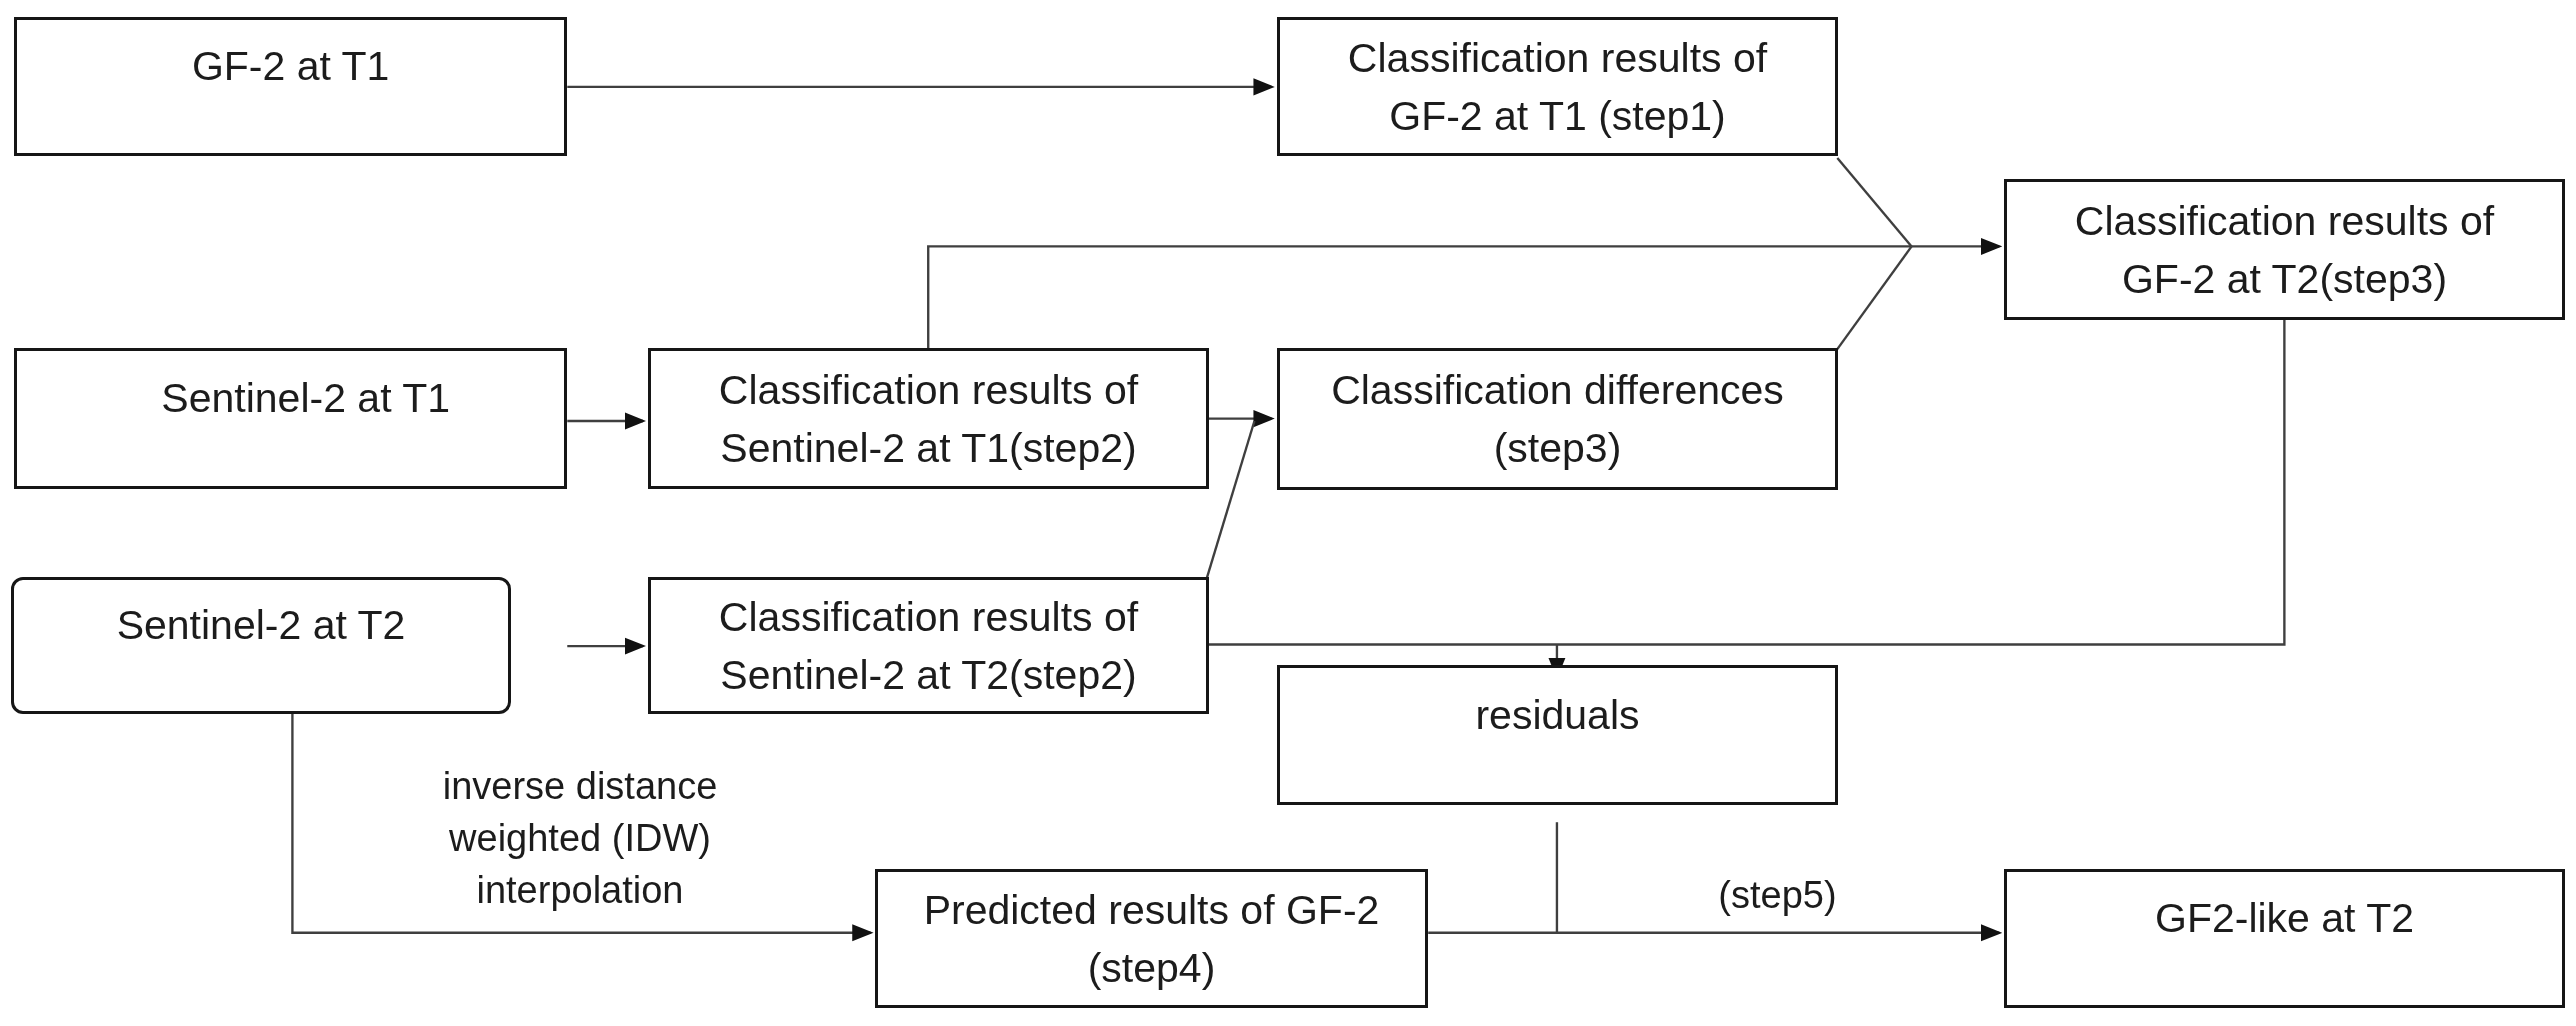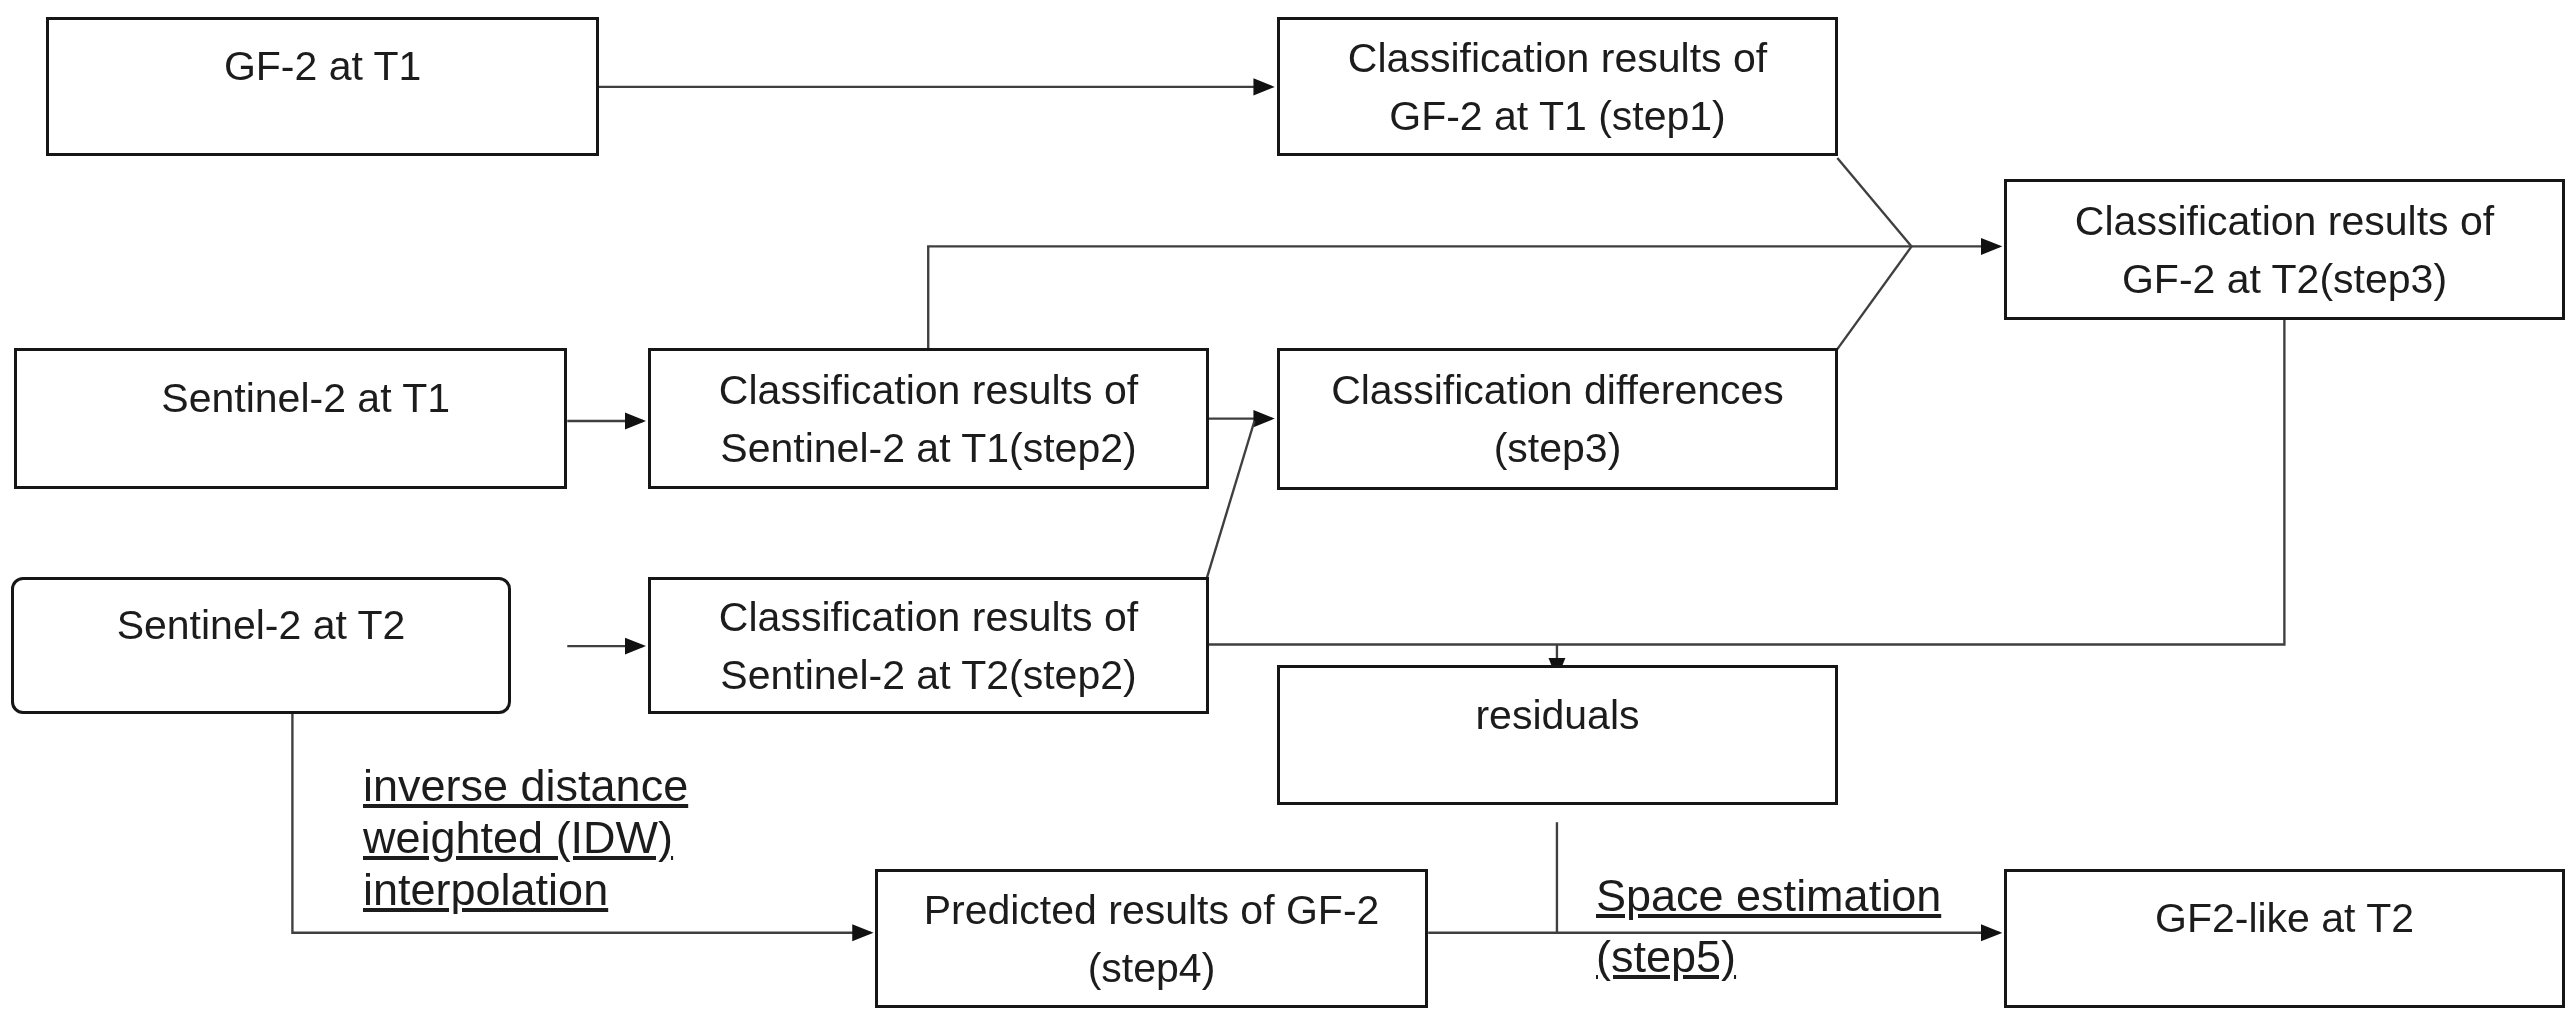--- a/index.html
+++ b/index.html
@@ -10,21 +10,21 @@
   }
   .edges{position:absolute;left:0;top:0;width:2576px;height:1026px;}
   .edges path{stroke:var(--connector,#3f3f3f);stroke-width:3;fill:none;}
   .node{
     position:absolute;box-sizing:border-box;background:var(--boxfill,#ffffff);
     border:3.2px solid var(--border,#161616);
     display:flex;flex-direction:column;align-items:center;justify-content:center;
     text-align:center;font-size:41px;line-height:58px;white-space:nowrap;
   }
   .node.one{padding-bottom:41px;}
-  .flabel{position:absolute;font-size:45px;white-space:nowrap;text-decoration:underline;}
+  .flabel{position:absolute;text-align:center;font-size:38px;white-space:nowrap;}
   .flabel.idw{line-height:52px;}
   .flabel.space{line-height:61px;}
 </style>
 </head>
 <body>
 
 <div id="canvas" style="--bg: #ffffff; --boxfill: #ffffff; --border: #161616; --connector: #3f3f3f; --arrowhead: #111111; --text: #1c1c1c;">
 
   <svg class="edges" viewBox="0 0 3261 1299" xmlns="http://www.w3.org/2000/svg">
     <defs>
@@ -55,21 +55,21 @@
 
     <path d="M1971,816 V856" marker-end="url(#arrow)"></path>
 
     <path d="M1971,1041 V1181"></path>
 
     <path d="M1808,1181 H2531" marker-end="url(#arrow)"></path>
 
     <path d="M370,903 V1181 H1102" marker-end="url(#arrow)"></path>
   </svg>
 
-  <div class="node one" style="left:14.2px;top:17.4px;width:553px;height:139px;margin-left:32px;">
+  <div class="node one" style="left:14.2px;top:17.4px;width:553px;height:139px;">
     <div>GF-2 at T1</div>
   </div>
 
   <div class="node" style="left:1277px;top:17.4px;width:561px;height:139px;">
     <div>Classification results of</div>
     <div>GF-2 at T1 (step1)</div>
   </div>
 
   <div class="node" style="left:2004px;top:179px;width:561px;height:141px;">
     <div>Classification results of</div>
@@ -112,18 +112,17 @@
     <div>GF2-like at T2</div>
   </div>
 
   <div class="flabel idw" style="left:363px;top:760px;width:434px;">
     <div>inverse distance</div>
     <div>weighted (IDW)</div>
     <div>interpolation</div>
   </div>
 
   <div class="flabel space" style="left:1596px;top:865px;width:363px;">
-    <div>Space estimation</div>
     <div>(step5)</div>
   </div>
 
 </div>
 
 
 </body></html>

